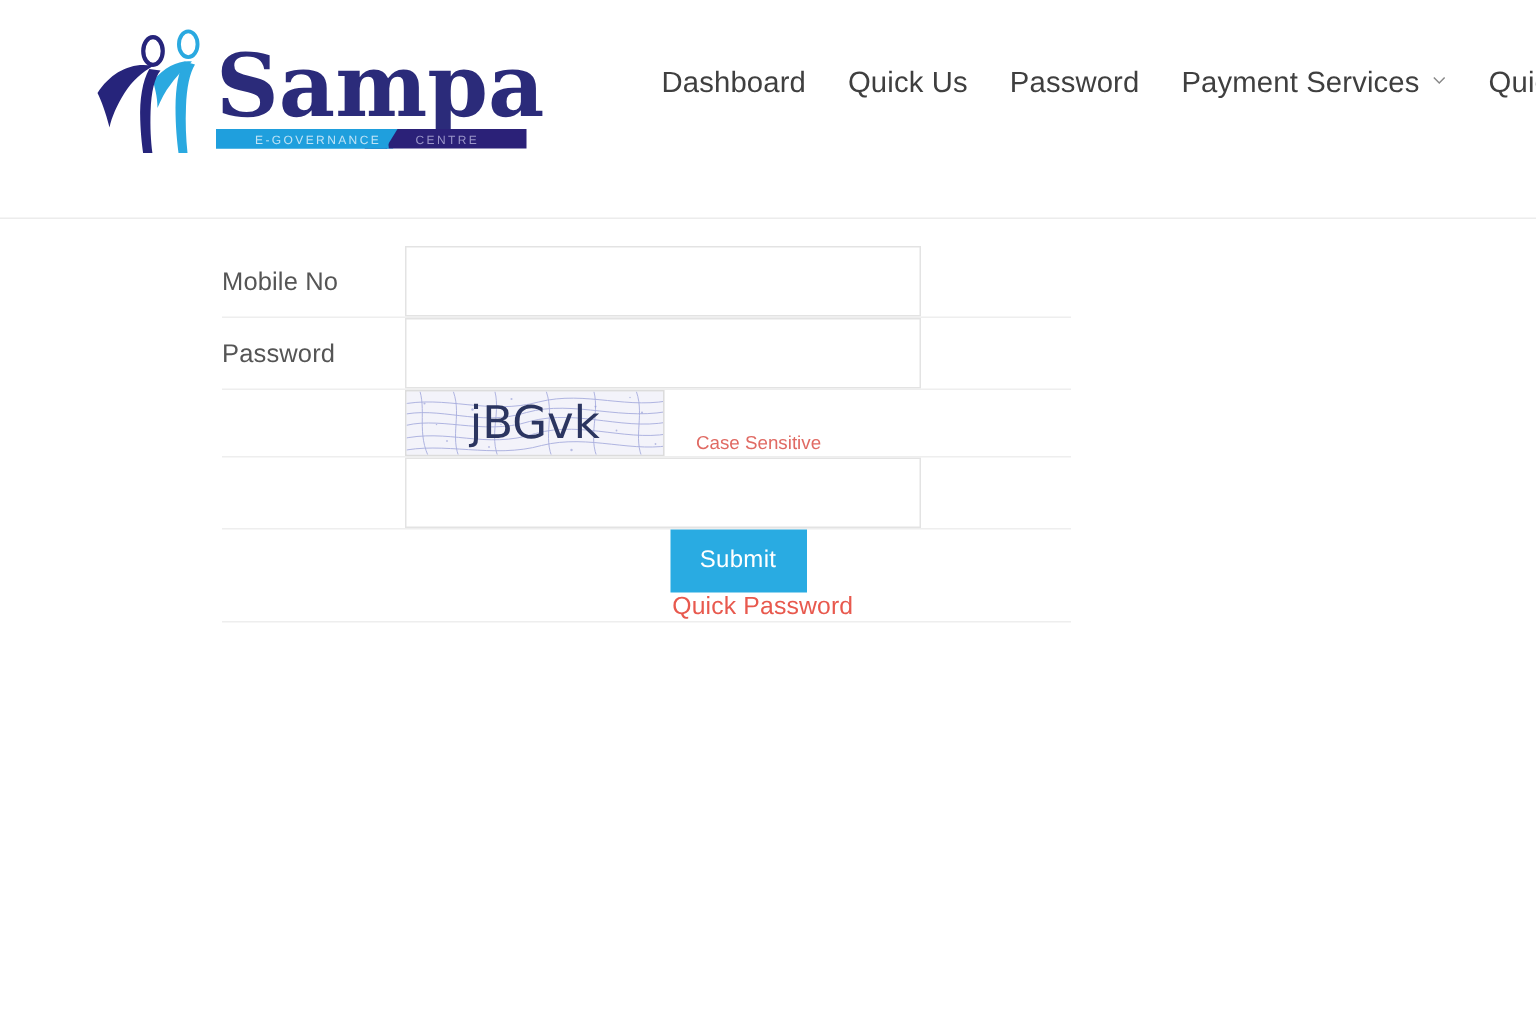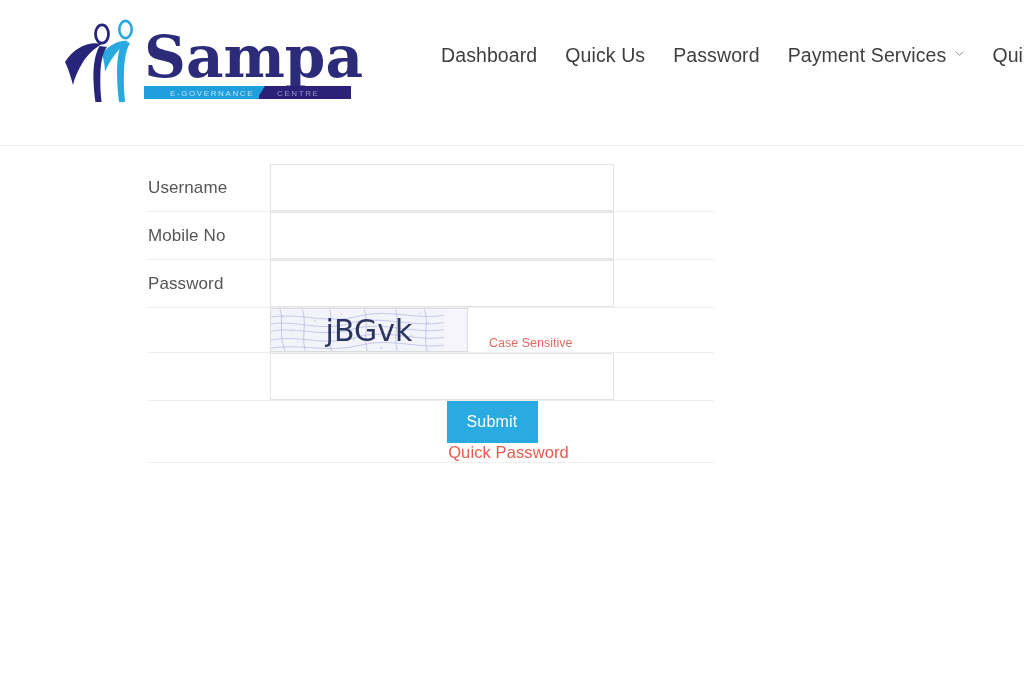--- a/index.html
+++ b/index.html
@@ -118,21 +118,21 @@
 
   
   .captcha-row-cell { padding: 9px 0 9px 0; }
   .captcha-wrap {
     display: flex;
     align-items: flex-end;
     gap: 0;
   }
   #captcha-image {
     position: relative;
-    width: 198px;
+    width: 173px;
     height: 44px;
     border: 1px solid #dcdcdc;
     background: #f5f5fb;
     overflow: hidden;
     display: block;
   }
   #captcha-image .noise { position: absolute; inset: 0; display:block; }
   #captcha-text {
     position: absolute;
     left: 0; right: 0; top: 0; bottom: 0;
@@ -243,26 +243,20 @@
     <a class="nav-item" href="#">
       <span>Quick Pay</span>
 
     </a>
   </nav>
 </div>
 
 <div id="login-section">
   <table id="login-table">
     <tbody>
-      <tr>
-        <td class="label-cell">Username</td>
-        <td class="field-cell">
-          <input class="text-input" type="text" value="" placeholder="" style="">
-        </td>
-      </tr>
 
       <tr>
         <td class="label-cell">Mobile No</td>
         <td class="field-cell">
           <input class="text-input" type="text" value="" placeholder="" style="">
         </td>
       </tr>
 
       <tr>
         <td class="label-cell">Password</td>

